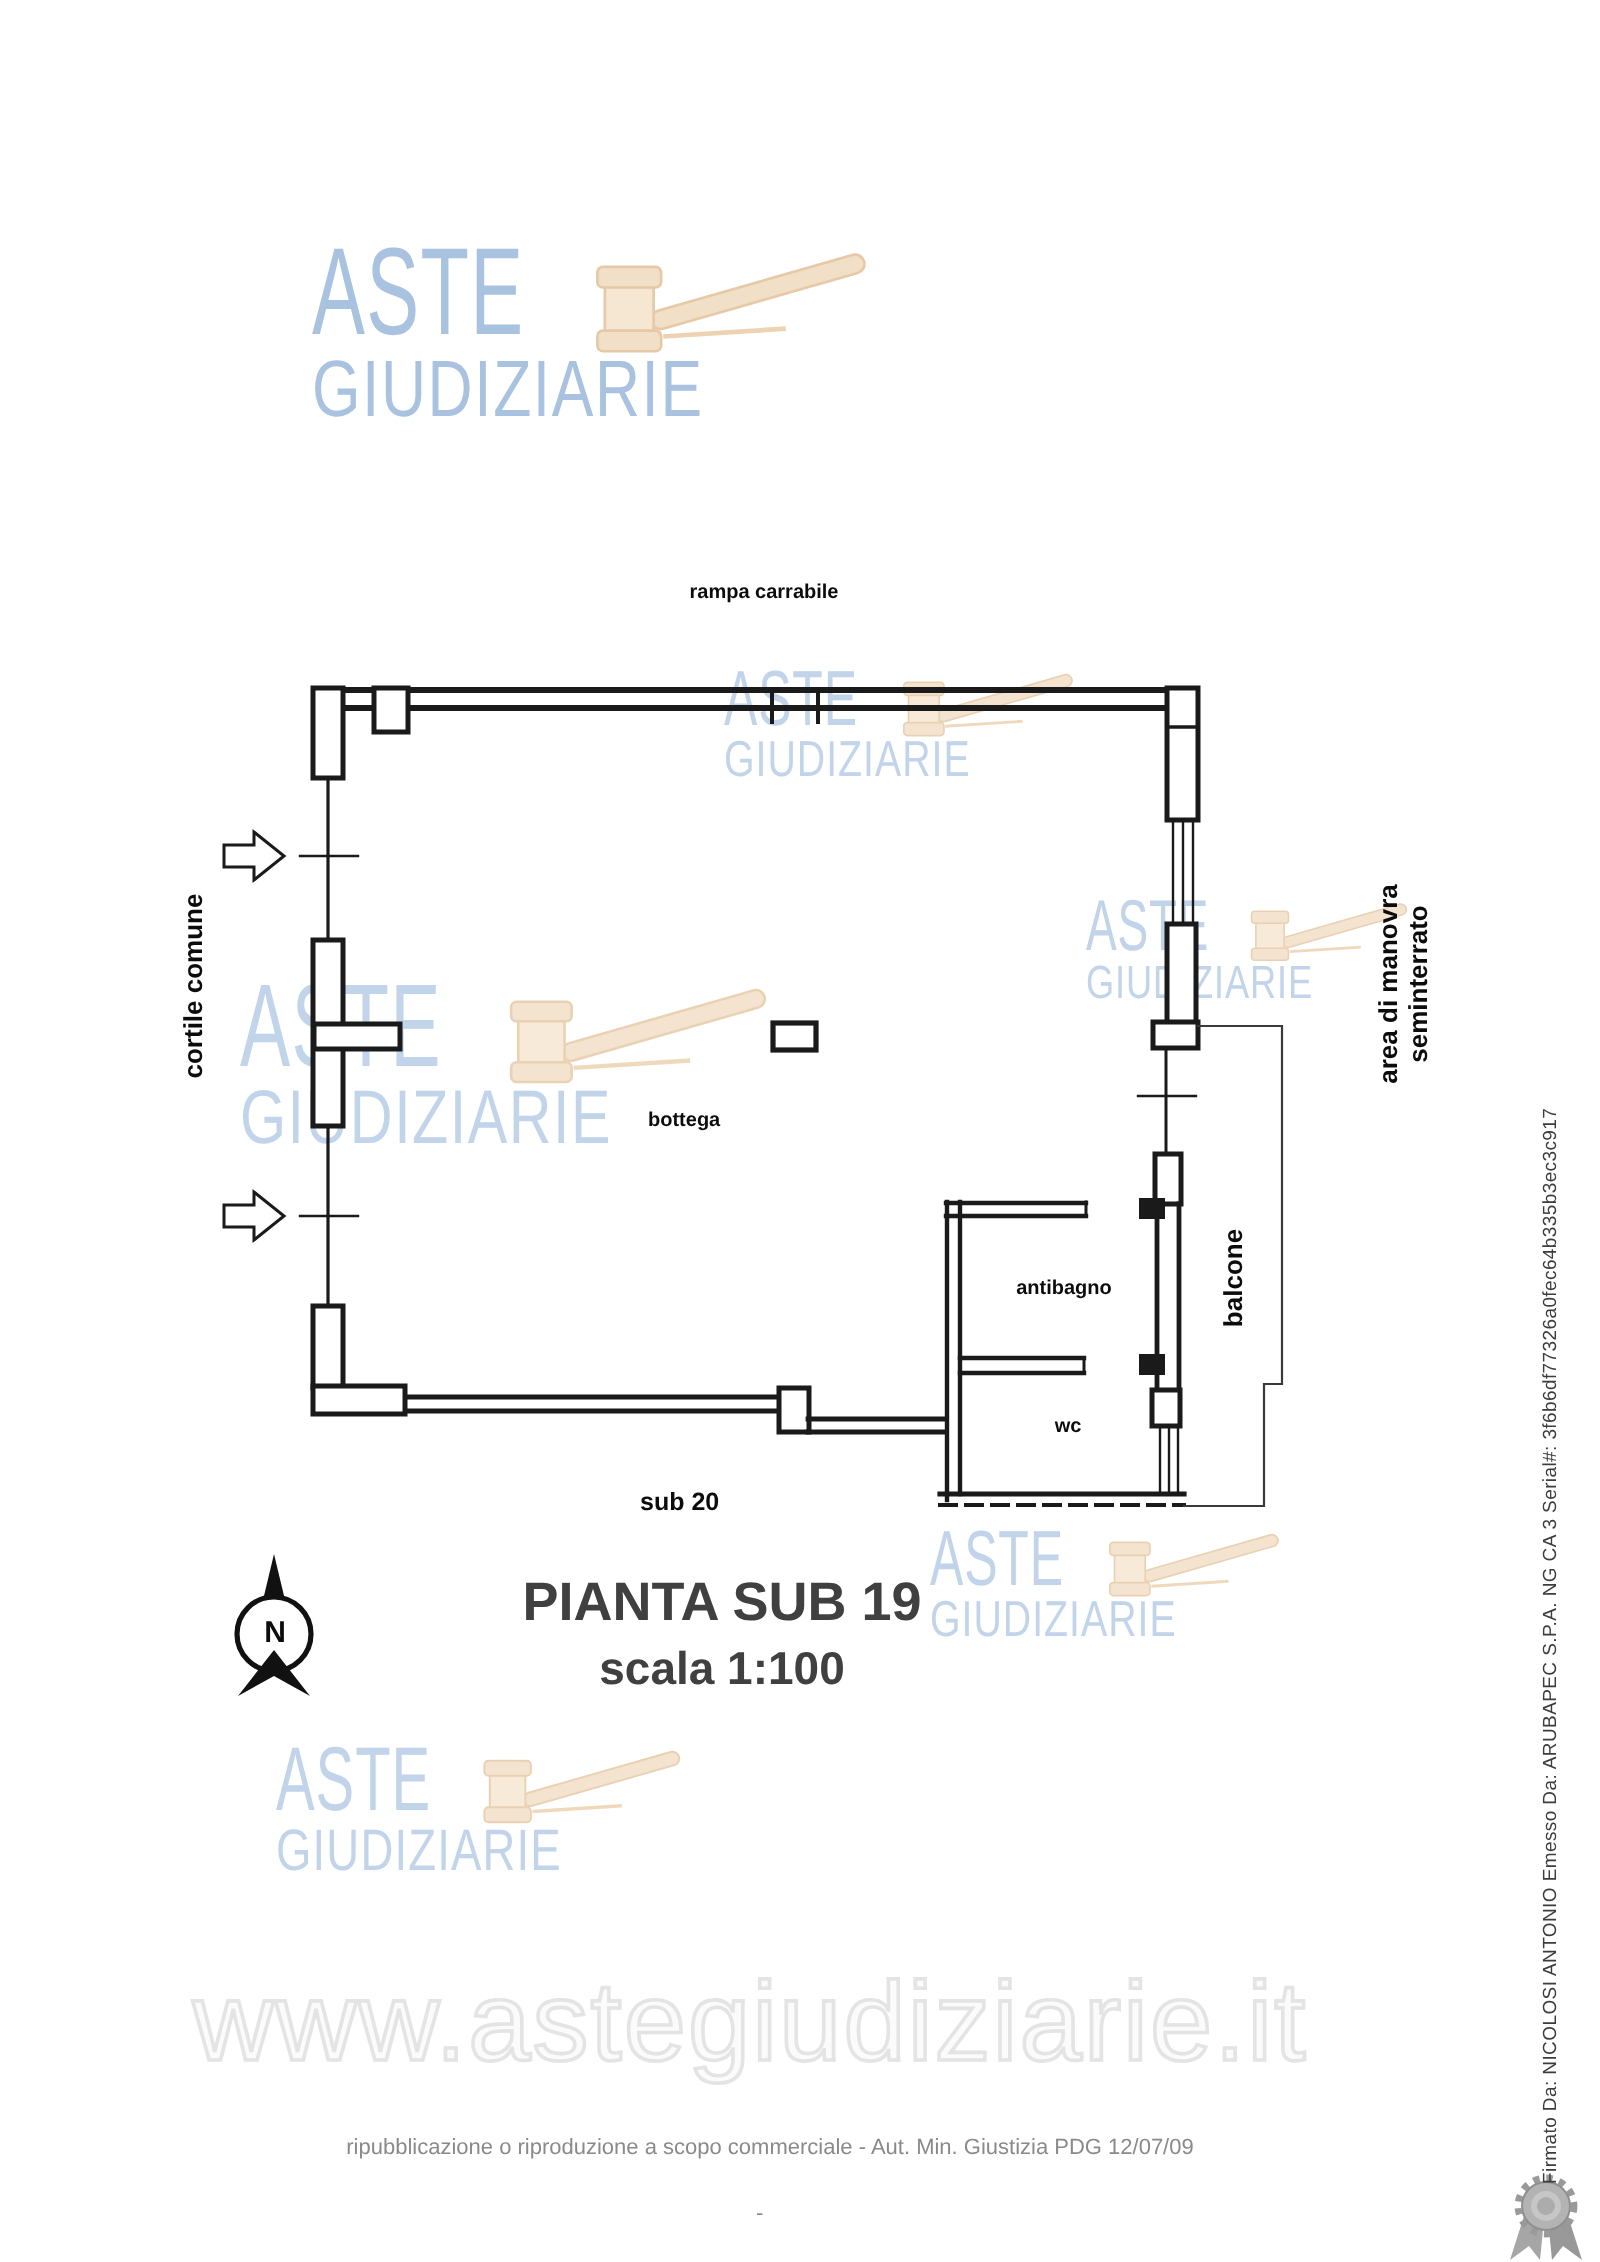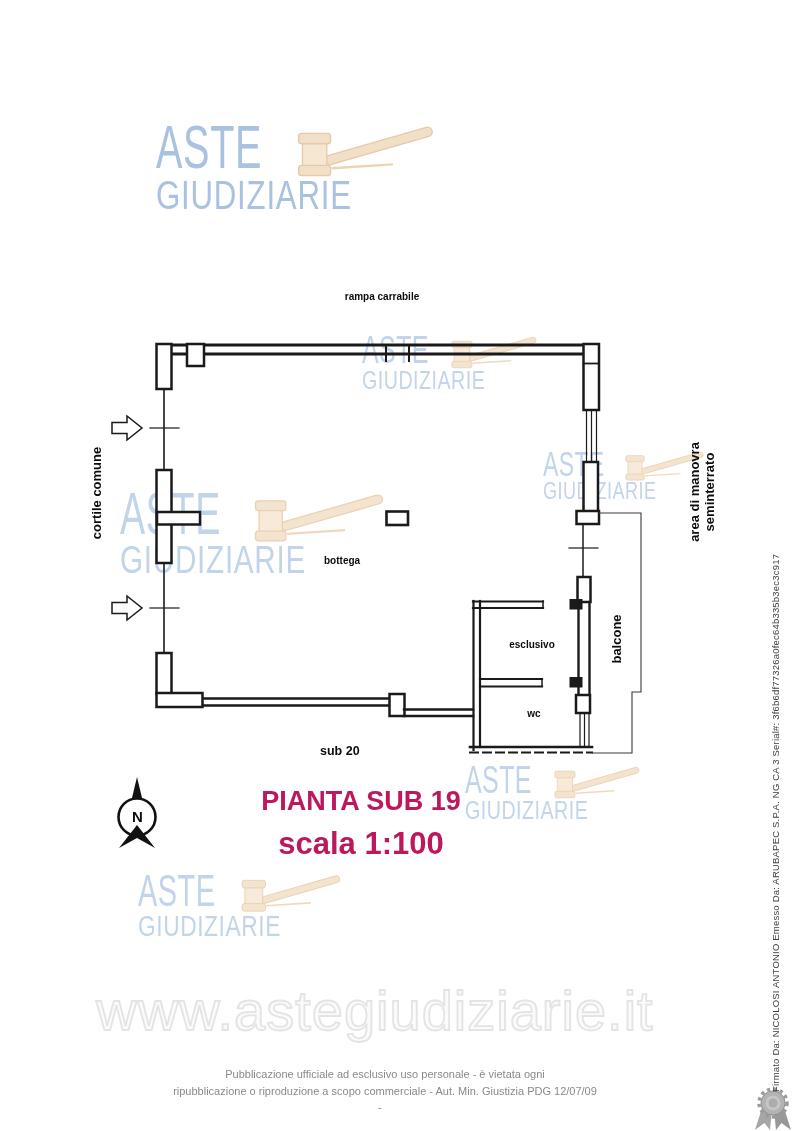--- a/index.html
+++ b/index.html
@@ -17,24 +17,24 @@
   .wm.faded .aste,.wm.faded .giud{color:#b7cde7;}
   .wm.faded{opacity:.85;}
 
   
   .plabel{position:absolute;font-weight:bold;font-size:10px;color:#0c0c0c;white-space:nowrap;}
   .plabel.center{text-align:center;}
   .vlabel{position:absolute;font-weight:bold;font-size:13px;color:#0c0c0c;
           transform:rotate(-90deg);transform-origin:center;text-align:center;white-space:nowrap;}
 
   
-  #title-block{position:absolute;left:0;top:786px;width:722px;text-align:center;font-weight:bold;color:#be185d;}
+  #title-block{position:absolute;left:0;top:786px;width:722px;text-align:center;font-weight:bold;color:#404040;}
   #title-line1{font-size:27px;line-height:31px;}
   #title-line2{font-size:25px;line-height:33px;}
-  #title-line3{font-size:31px;line-height:34px;margin-top:10px;}
+  #title-line3{font-size:23px;line-height:34px;}
 
   
   #site-watermark{position:absolute;left:0;top:978px;width:732px;text-align:center;
       font-size:56px;font-weight:400;letter-spacing:1px;color:#fbfbfb;
       -webkit-text-stroke:1.8px #e4e4e4;padding-left:18px;box-sizing:border-box;}
 
   
   #footer{position:absolute;left:0;top:1066px;width:770px;text-align:center;
           color:#8a8a8a;font-size:11px;line-height:17px;}
   #footer-dash{position:absolute;left:378px;top:1101px;color:#8a8a8a;font-size:11px;}
@@ -227,34 +227,33 @@
     </g>
   </svg>
 
   <div class="plabel center" style="left:322px;top:291px;width:120px;">rampa carrabile</div>
   <div class="vlabel" style="left:48px;top:486px;width:96px;height:14px;">cortile comune</div>
   <div class="vlabel" style="left:644px;top:477px;width:115px;height:30px;line-height:15px;">
     <div>area di manovra</div>
     <div>seminterrato</div>
   </div>
   <div class="plabel" style="left:296px;top:555px;padding-left:28px;">bottega</div>
-  <div class="plabel center" style="left:494px;top:639px;width:76px;">esclusivo</div>
+  <div class="plabel center" style="left:494px;top:639px;width:76px;">antibagno</div>
   <div class="plabel center" style="left:514px;top:708px;width:40px;">wc</div>
   <div class="vlabel" style="left:584px;top:632px;width:64px;height:14px;">balcone</div>
   <div class="plabel" style="left:320px;top:744px;font-size:12.5px;">sub 20</div>
   <div id="compass-n">N</div>
 
   <div id="title-block">
     <div id="title-line1">PIANTA SUB 19</div>
     <div id="title-line3">scala 1:100</div>
   </div>
 
   <div id="site-watermark">www.astegiudiziarie.it</div>
 
   <div id="footer">
-    <div>Pubblicazione ufficiale ad esclusivo uso personale - è vietata ogni</div>
     <div>ripubblicazione o riproduzione a scopo commerciale - Aut. Min. Giustizia PDG 12/07/09</div>
   </div>
   <div id="footer-dash">-</div>
 
   <div id="signature">Firmato Da: NICOLOSI ANTONIO Emesso Da: ARUBAPEC S.P.A. NG CA 3 Serial#: 3f6b6df77326a0fec64b335b3ec3c917</div>
 
 </div>
 
 </body></html>

